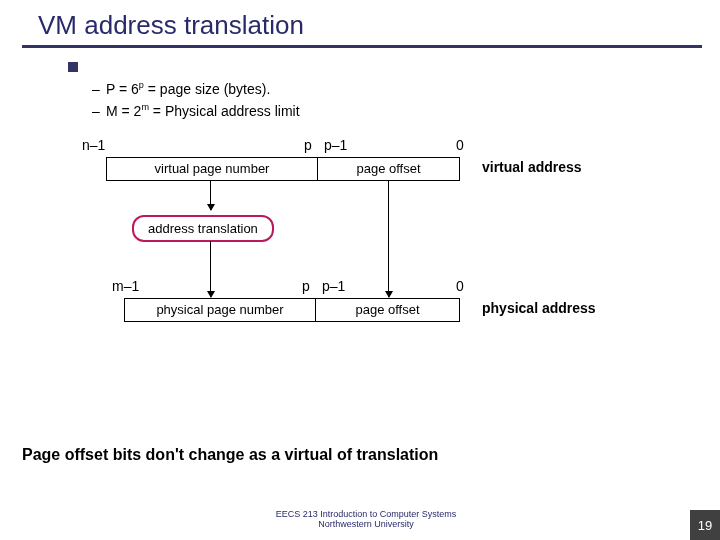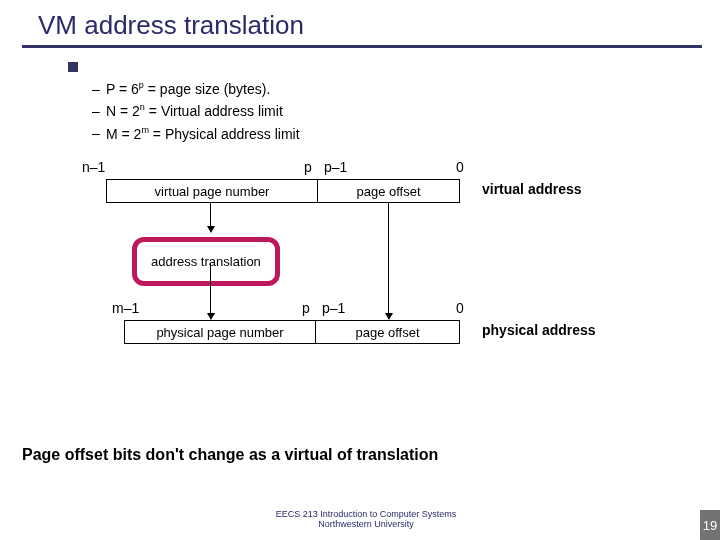--- a/index.html
+++ b/index.html
@@ -97,23 +97,23 @@
     border-right: 4px solid transparent;
     border-top: 7px solid #000;
   }
   .ar-left  { left: 148px; top: 43px; height: 30px; }
   .ar-right { left: 326px; top: 43px; height: 117px; }
 
   
   .at-box {
     position: absolute;
     top: 78px; left: 70px;
-    border: 5px solid #be185d;
+    border: 2px solid #be185d;
     border-radius: 12px;
-    padding: 12px 14px;
+    padding: 4px 14px;
     font-size: 13px;
     background: #fff;
   }
   .ar-left2 { left: 148px; top: 104px; height: 56px; }
 
   
   .pa-box {
     position: absolute;
     top: 161px; left: 62px;
     display: flex;
@@ -142,22 +142,22 @@
     bottom: 10px;
     left: 12px; right: 0;
     text-align: center;
     font-size: 9px;
     color: #2a2a6a;
     line-height: 1.1;
   }
   .page-num {
     position: absolute;
     right: 0; bottom: 0;
-    width: 20px; height: 30px;
-    background: #737373;
+    width: 30px; height: 30px;
+    background: #404040;
     color: #fff;
     font-size: 13px;
     display: flex;
     align-items: center;
     justify-content: center;
   }
 </style>
 </head>
 <body>
 
@@ -165,21 +165,20 @@
 <div class="hr-wrap">
     <hr class="hr1">
   </div>
 
 <div class="content">
   <div class="bullet-row">
     <span class="bullet-sq"></span>
   </div>
   <div class="sub-list">
     <div><span class="dash">–</span><span>P = 6</span><sup>p</sup><span> = page size (bytes).</span></div>
-    <div><span class="dash">–</span><span>N = 2</span><sup>n</sup><span> = Virtual address limit</span></div>
     <div><span class="dash">–</span><span>M = 2</span><sup>m</sup><span> = Physical address limit</span></div>
   </div>
 
   <div class="diagram">
     <div class="lbl va-n1">n–1</div>
     <div class="lbl va-p">p</div>
     <div class="lbl va-p1">p–1</div>
     <div class="lbl va-0">0</div>
     <div class="va-box">
       <div class="cell1">virtual page number</div>

